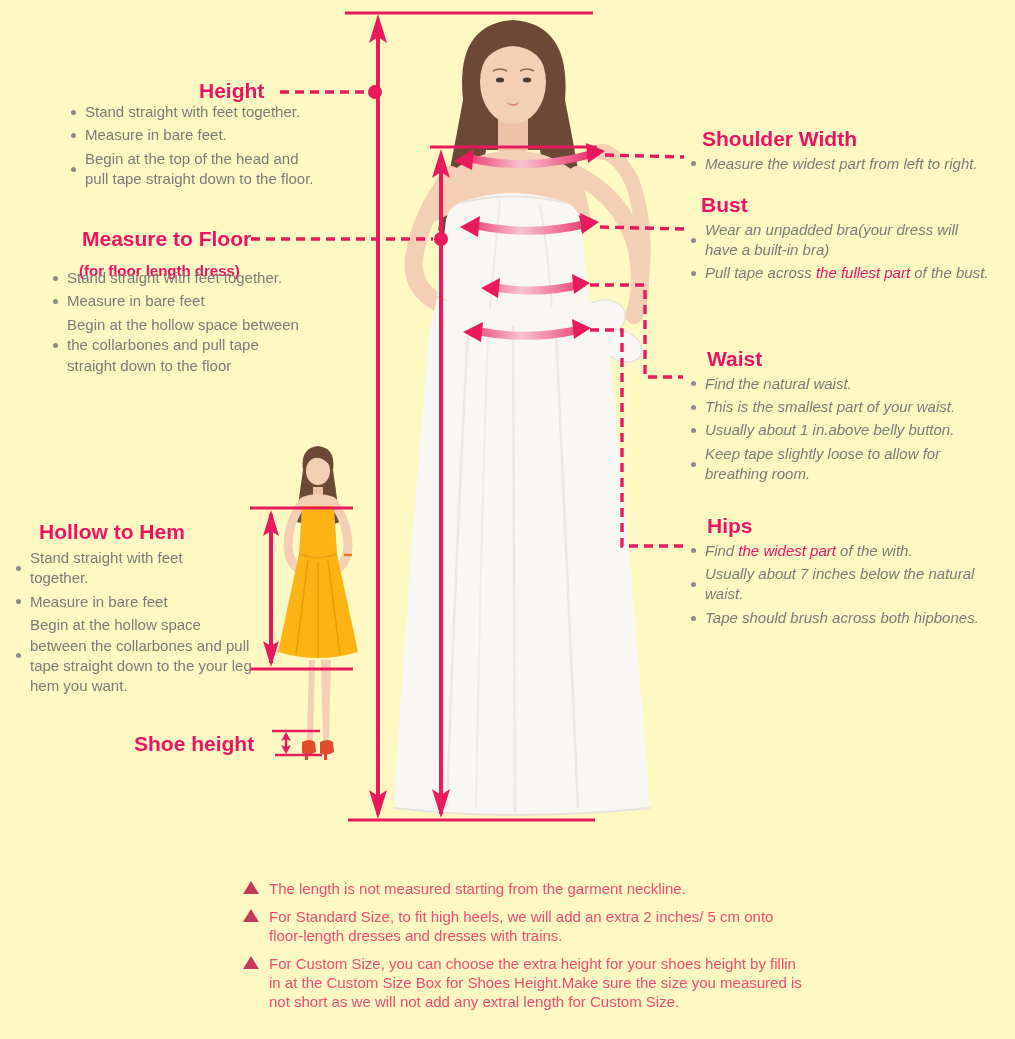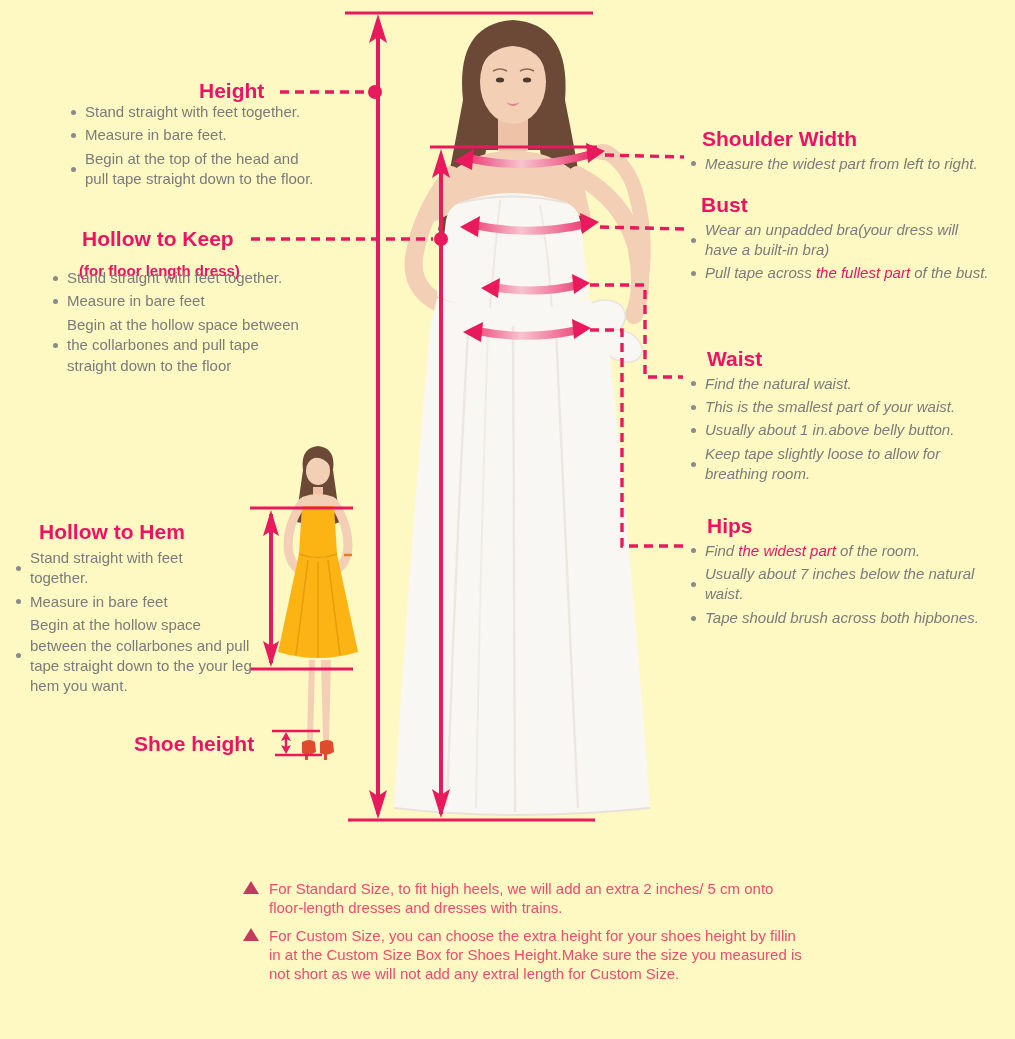--- a/index.html
+++ b/index.html
@@ -173,21 +173,21 @@
 
   <div class="abs hd" style="left:199px;top:80px">Height</div>
 
   <ul class="abs list" style="left:68px;top:102px;width:270px">
     <li class="li"><span class="txt">Stand straight with feet together.</span></li>
     <li class="li"><span class="txt">Measure in bare feet.</span></li>
     <li class="li"><span class="txt">Begin at the top of the head and
 pull tape straight down to the floor.</span></li>
   </ul>
 
-  <div class="abs hd" style="left:82px;top:228px">Hollow to Keep</div>
+  <div class="abs hd" style="left:82px;top:228px">Measure to Floor</div>
   <div class="abs sub" style="left:79px;top:262px">(for floor length dress)</div>
 
   <ul class="abs list" style="left:50px;top:268px;width:275px">
     <li class="li"><span class="txt">Stand straight with feet together.</span></li>
     <li class="li"><span class="txt">Measure in bare feet</span></li>
     <li class="li"><span class="txt">Begin at the hollow space between
 the collarbones and pull tape
 straight down to the floor</span></li>
   </ul>
 
@@ -228,28 +228,32 @@
       <li class="li"><span class="txt">This is the smallest part of your waist.</span></li>
       <li class="li"><span class="txt">Usually about 1 in.above belly button.</span></li>
       <li class="li"><span class="txt">Keep tape slightly loose to allow for
 breathing room.</span></li>
     </ul>
   </div>
 
   <div class="abs section" style="left:688px;top:515px;width:324px">
     <div class="hd" style="padding-left:19px">Hips</div>
     <ul class="list">
-      <li class="li"><span class="txt">Find </span><span class="txt hl">the widest part</span><span class="txt"> of the room.</span></li>
+      <li class="li"><span class="txt">Find </span><span class="txt hl">the widest part</span><span class="txt"> of the with.</span></li>
       <li class="li"><span class="txt">Usually about 7 inches below the natural
 waist.</span></li>
       <li class="li"><span class="txt">Tape should brush across both hipbones.</span></li>
     </ul>
   </div>
 
   <div class="abs notes" style="left:243px;top:879px;width:720px">
+    <div class="note">
+      <span class="tri"></span>
+      <span class="txt">The length is not measured starting from the garment neckline.</span>
+    </div>
     <div class="note">
       <span class="tri"></span>
       <span class="txt">For Standard Size, to fit high heels, we will add an extra 2 inches/ 5  cm onto
 floor-length dresses and dresses with trains.</span>
     </div>
     <div class="note">
       <span class="tri"></span>
       <span class="txt">For Custom Size, you can choose the extra height for your shoes height by fillin
 in at the Custom Size Box for Shoes Height.Make sure the size you measured is
 not short as we will not add any extral length for Custom Size.</span>

